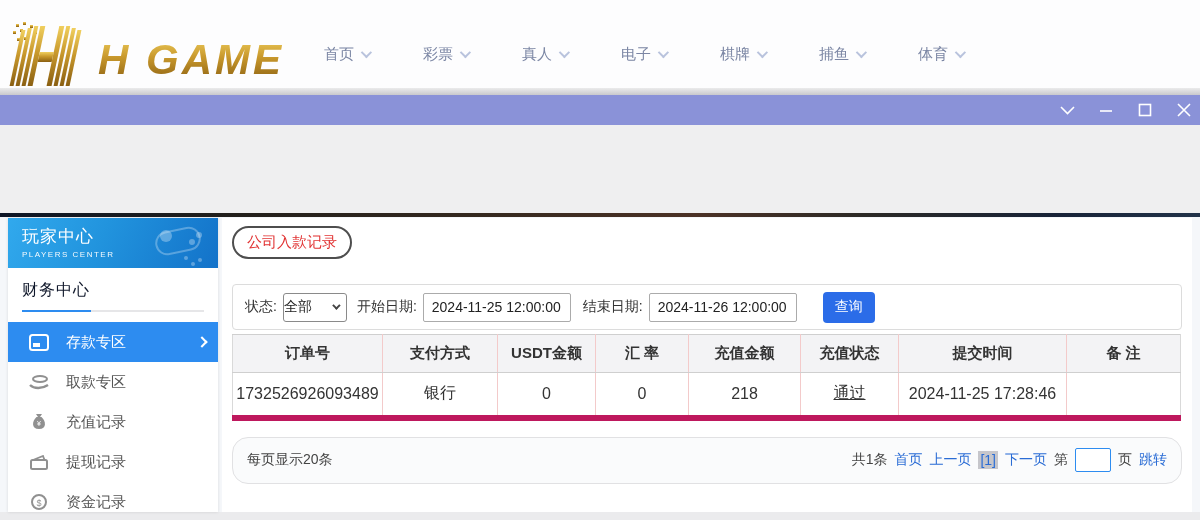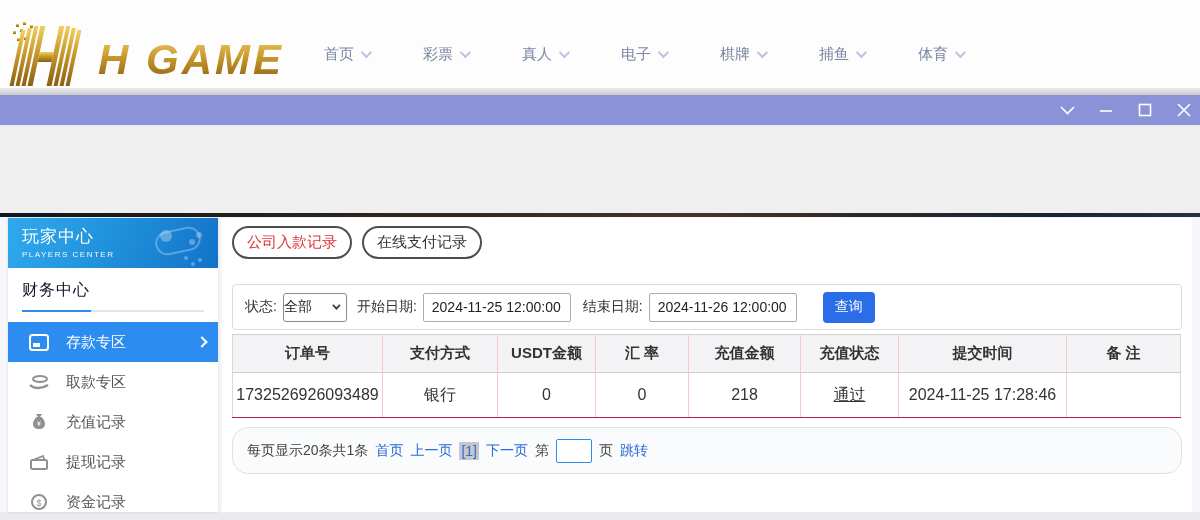--- a/index.html
+++ b/index.html
@@ -50,27 +50,27 @@
   .flabel { margin-right:6px; }
   .fsel { position:relative; width:64px; height:29px; border:1px solid #8a8a8a; border-radius:3px; background:#fff; display:flex; align-items:center; padding-left:0; font-size:14px; color:#222; margin-right:10px; cursor:pointer; }
   .fsel .chev-down { position:absolute; right:8px; border-color:#444; width:6px; height:6px; }
   .finput { width:148px; height:29px; border:1px solid #ababab; border-radius:2px; font-size:14px; color:#222; padding:0 8px; font-family:"Liberation Sans",sans-serif; margin-right:12px; }
   .qbtn { width:52px; height:31px; background:#2b6ce8; color:#fff; font-size:14px; border:none; border-radius:4px; cursor:pointer; margin-left:14px; }
 
   table.rec { margin-top:4px; width:948px; border-collapse:collapse; table-layout:fixed; }
   table.rec th { height:38px; background:#f3f3f5; font-size:15px; color:#333; font-weight:bold;
     border-top:1px solid #cfcfcf; border-bottom:1px solid #cfcfcf; border-left:1px solid #f3caca; border-right:1px solid #f3caca; }
   table.rec td { height:45px; background:#fff; font-size:16px; color:#333; text-align:center;
-    border-bottom:1px solid #be185d; border-left:1px solid #f3caca; border-right:1px solid #f3caca; }
+    border-bottom:6px solid #be185d; border-left:1px solid #f3caca; border-right:1px solid #f3caca; }
   table.rec th:first-child, table.rec td:first-child { border-left:1px solid #d9d9d9; }
   table.rec th:last-child, table.rec td:last-child { border-right:1px solid #d9d9d9; }
   td.order { font-size:17px; }
   .status-link { text-decoration:underline; cursor:pointer; }
 
-  .pagebar { margin-top:9px; height:47px; background:#fafbfc; border:1px solid #e1e1e3; border-radius:16px; display:flex; align-items:center; justify-content:flex-start; padding:0 14px; font-size:14px; color:#444; }
+  .pagebar { margin-top:16px; height:47px; background:#fafbfc; border:1px solid #e1e1e3; border-radius:16px; display:flex; align-items:center; justify-content:space-between; padding:0 14px; font-size:14px; color:#444; }
   .pg-right { display:flex; align-items:center; gap:7px; }
   .pg-link { color:#2a6cd5; cursor:pointer; }
   .pg-cur { color:#2a6cd5; background:#c6c6cb; padding:1px 2px; cursor:default; }
   .pg-input { width:36px; height:24px; border:1px solid #2d8cf0; border-radius:2px; background:#fff; text-align:center; font-size:13px; }
 </style>
 </head>
 <body>
 
 <div class="header">
   <div class="logo">
@@ -240,21 +240,20 @@
       </span>
       <span>资金记录</span>
     </div>
   </div>
 </aside>
 
 <section class="main">
 
   <div class="tabs">
     <button class="tab active">公司入款记录</button>
-    <button class="tab">在线支付记录</button>
   </div>
 
   <div class="filterbox">
     <span class="flabel">状态:</span>
     <div class="fsel">
       <span>全部</span>
       <i class="chev-down"></i>
     </div>
     <span class="flabel">开始日期:</span>
     <input class="finput" type="text" value="2024-11-25 12:00:00" style="">

